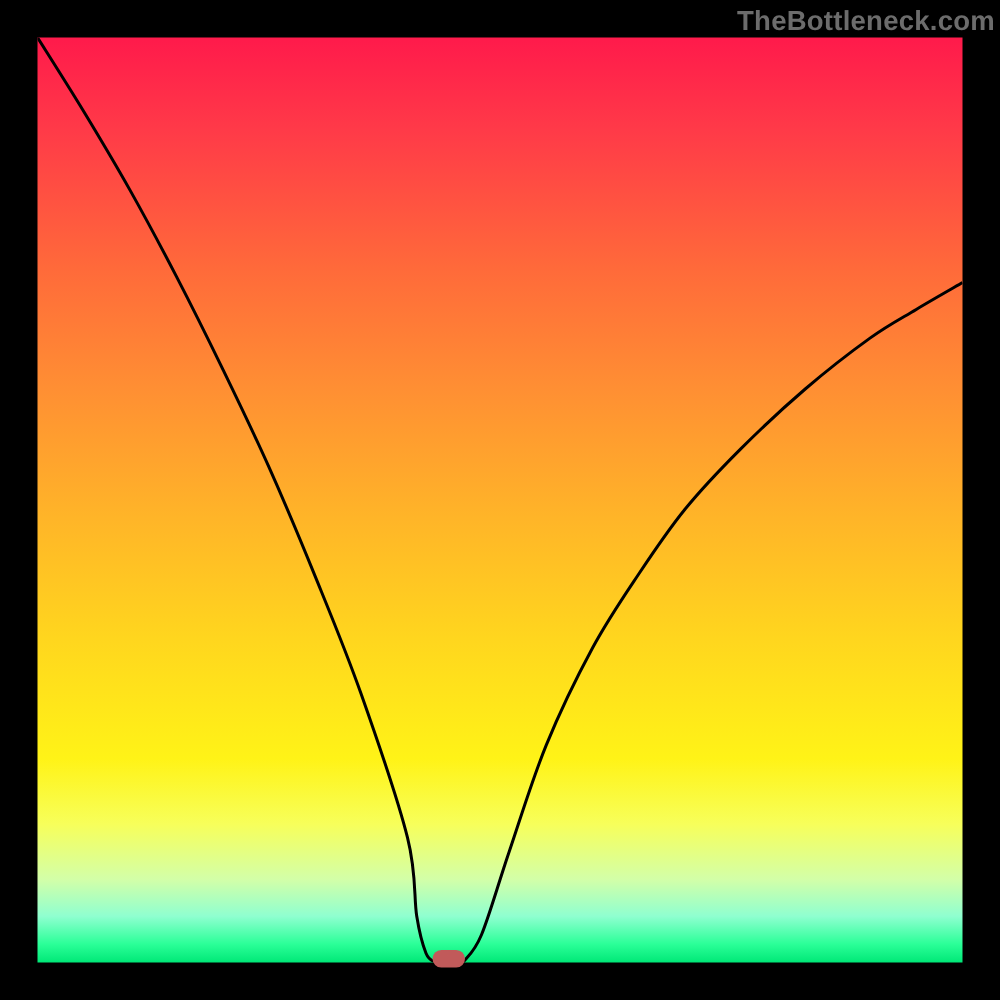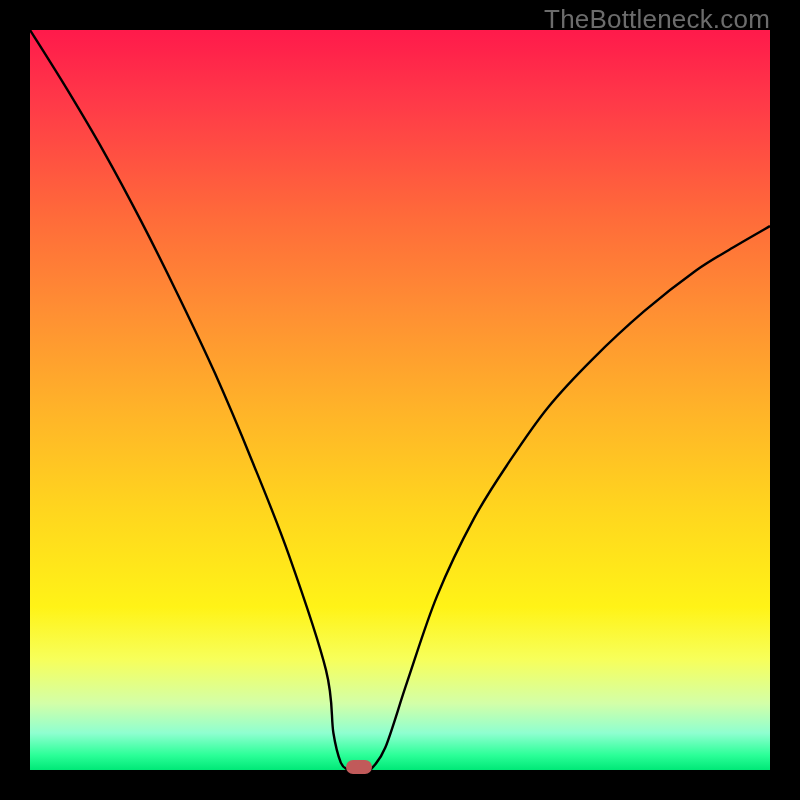--- a/index.html
+++ b/index.html
@@ -38,24 +38,24 @@
       #f7ff5a 85%,
       #d3ffa8 91%,
       #8fffd0 95%,
       #2bff98 98%,
       #00e877 100%
     );
   }
   .watermark {
     position: absolute;
     top: 4px;
-    right: 30px;
+    right: 4px;
     color: #6c6c6c;
-    font-size: 26px;
-    font-weight: 400;
+    font-size: 22px;
+    font-weight: 700;
     letter-spacing: 0.2px;
   }
   svg.curve-layer {
     position: absolute;
     top: 30px;
     left: 30px;
     width: 740px;
     height: 740px;
   }
   svg.curve-layer path {

